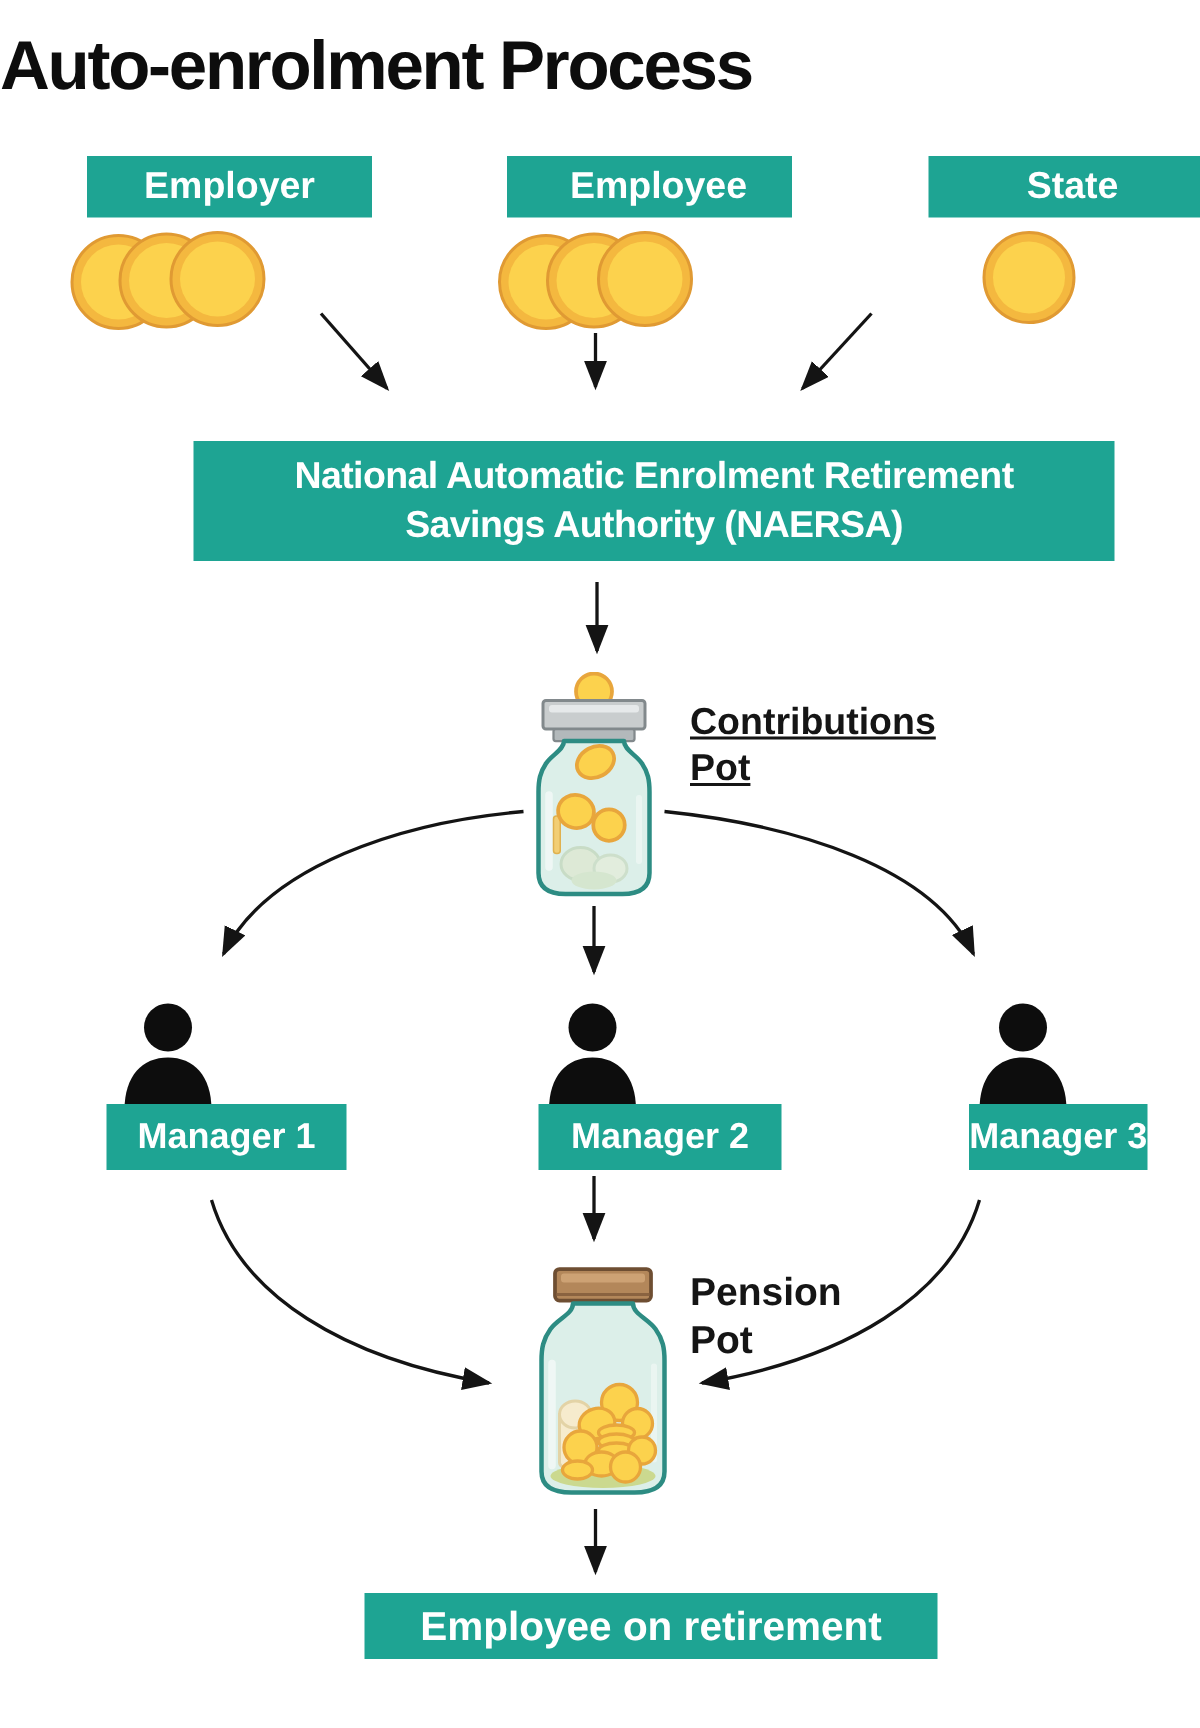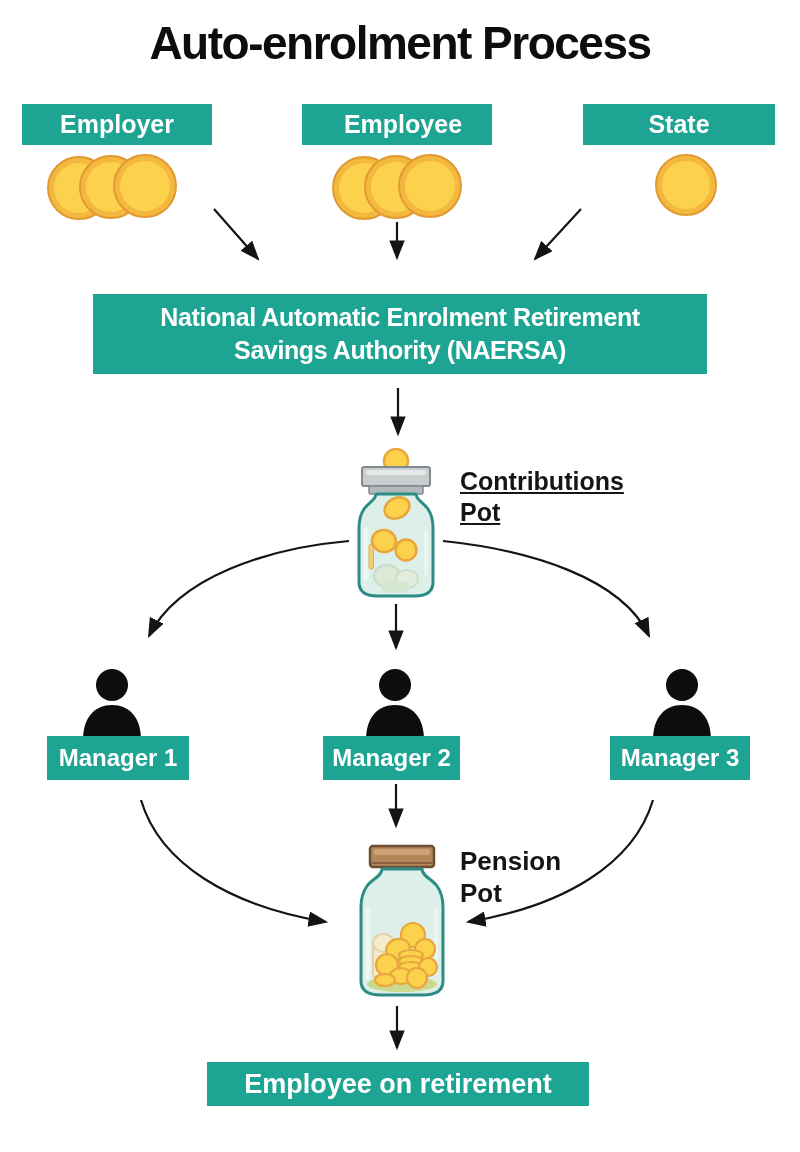--- a/index.html
+++ b/index.html
@@ -2,45 +2,45 @@
 <html style="--accent: #1EA493; --ink: #111111;"><head>
 <meta charset="utf-8">
 <style>
   * { margin:0; padding:0; box-sizing:border-box; }
   html,body { background:#ffffff; }
   body { font-family:"Liberation Sans", sans-serif; color:var(--ink,#111); }
   .canvas { position:relative; width:800px; height:1152px; background:#fff; overflow:hidden; }
 
   .page-title {
     position:absolute; left:0; top:16px; width:800px;
-    text-align:center; font-size:46px; font-weight:bold; letter-spacing:-1.5px;
+    text-align:left; font-size:46px; font-weight:bold; letter-spacing:-1.5px;
     color:#0d0d0d;
   }
 
   .teal-box {
     position:absolute; background:var(--accent,#1EA493);
     color:#ffffff; font-weight:bold; text-align:center;
-    display:flex; align-items:center; justify-content:center;
+    display:flex; align-items:center; justify-content:center;margin-left:36px;
   }
   .src-box { top:104px; height:41px; font-size:25px; }
   .box-employer { left:22px;  width:190px; }
   .box-employee { left:302px; width:190px;padding-left:12px; }
   .box-state    { left:583px; width:192px;align-items:center; }
 
   .naersa-box {
     left:93px; top:294px; width:614px; height:80px;
     font-size:25px; line-height:33px; letter-spacing:-0.4px;
     flex-direction:column;
   }
   .naersa-box span { white-space:nowrap; }
 
   .mgr-box { top:736px; height:44px; font-size:24px; z-index:3; }
-  .box-mgr1 { left:47px;  width:142px; }
-  .box-mgr2 { left:323px; width:137px; }
-  .box-mgr3 { left:610px; width:140px; }
+  .box-mgr1 { left:35px;  width:160px; }
+  .box-mgr2 { left:323px; width:162px; }
+  .box-mgr3 { left:610px; width:119px; }
 
   .outcome-box { left:207px; top:1062px; width:382px; height:44px; font-size:27px; }
 
   .pot-label {
     position:absolute; font-weight:bold; color:#151515; z-index:2;
   }
   .contrib-label { left:460px; top:466px; width:200px; font-size:25px; line-height:31px;text-decoration:underline; }
   .pension-label { left:460px; top:845px; width:130px; font-size:26px; line-height:32px; }
 
   .source-note {

